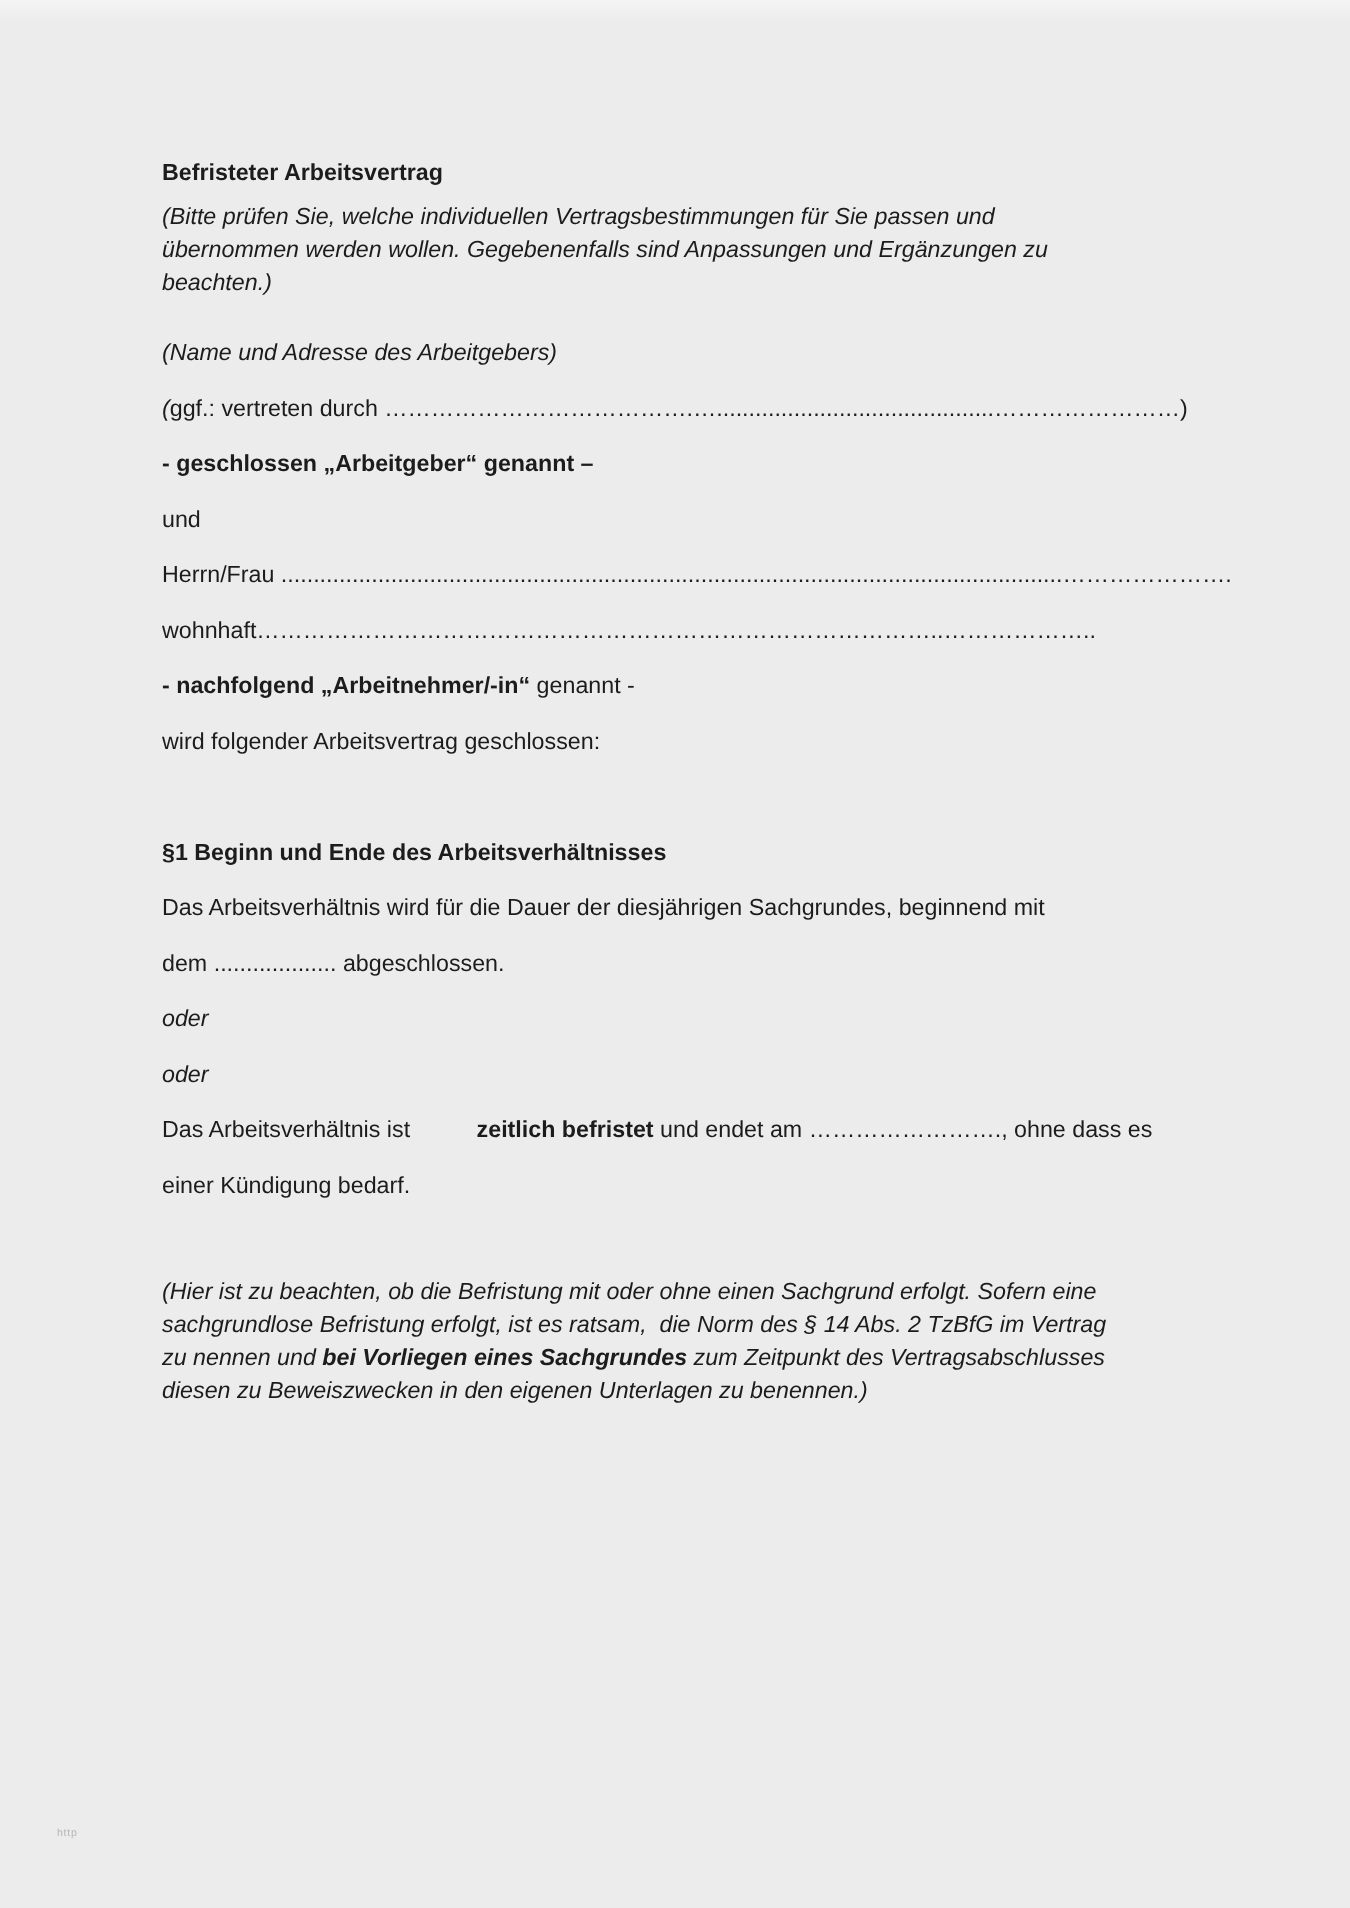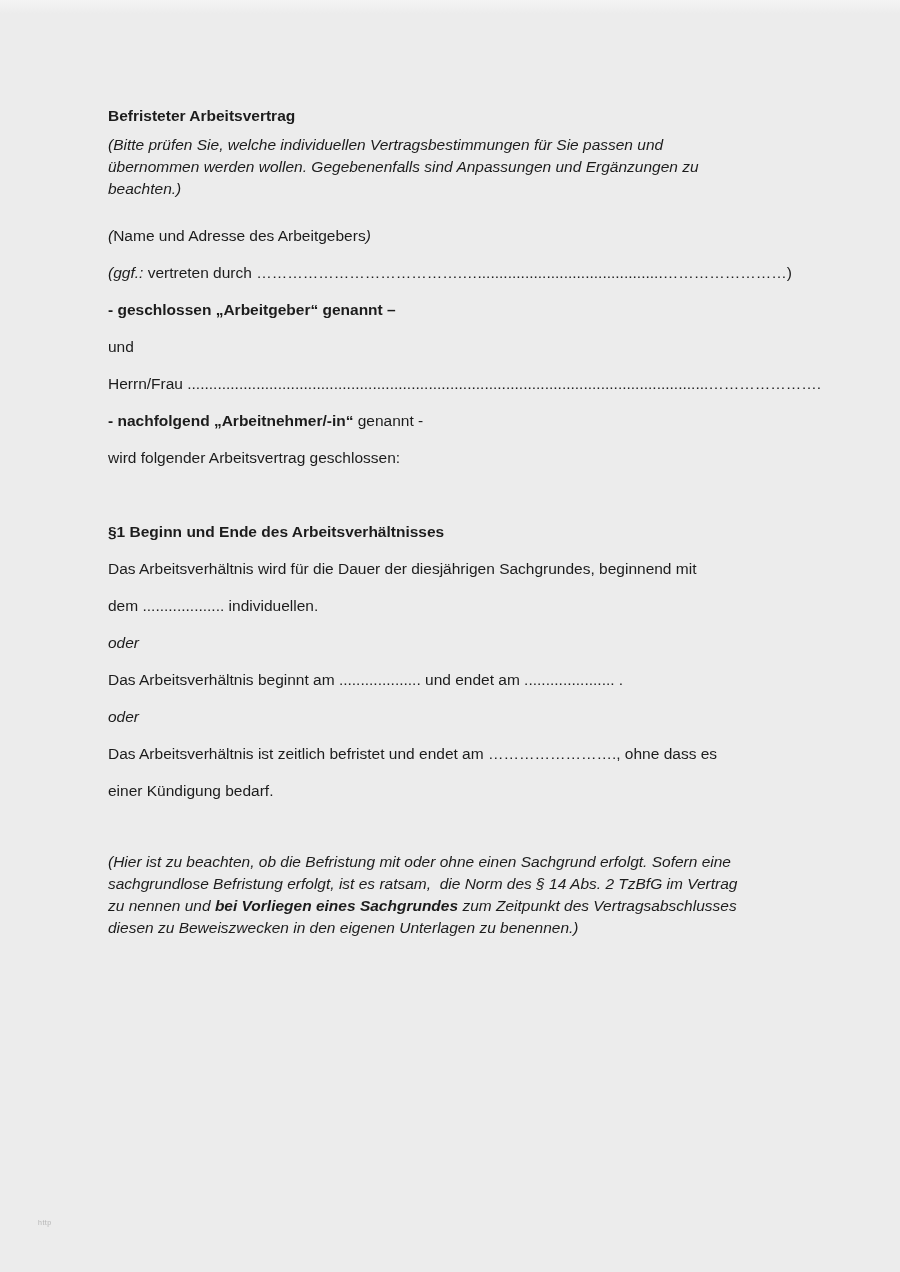--- a/index.html
+++ b/index.html
@@ -55,29 +55,29 @@
     letter-spacing: 0.5px;
   }
 </style>
 </head>
 <body>
 
 <div class="page">
   <div class="content">
       <p class="para heading"><span style="font-weight: bold;">Befristeter Arbeitsvertrag</span></p>
       <p class="para note"><span style="font-style: italic;">(Bitte prüfen Sie, welche individuellen Vertragsbestimmungen für Sie passen und</span><br><span style="font-style: italic;">übernommen werden wollen. Gegebenenfalls sind Anpassungen und Ergänzungen zu</span><br><span style="font-style: italic;">beachten.)</span></p>
-      <p class="para"><span style="font-style: italic;">(</span><span style=" text-align: right;">Name und Adresse des Arbeitgebers</span><span style="font-style: italic;">)</span></p>
-      <p class="para"><span style="font-style: italic;">(</span><span style="font-style: italic;">ggf.:</span><span> vertreten durch ………………………………….…...........................................……………………)</span></p>
+      <p class="para"><span style="font-style: italic;">(</span><span style="font-style: italic; text-align: right;">Name und Adresse des Arbeitgebers</span><span style="font-style: italic;">)</span></p>
+      <p class="para"><span style="font-style: italic;">(</span><span style="">ggf.:</span><span> vertreten durch ………………………………….…...........................................……………………)</span></p>
       <p class="para"><span style="font-weight: bold;">- geschlossen „Arbeitgeber“ genannt –</span></p>
       <p class="para"><span>und</span></p>
       <p class="para"><span>Herrn/Frau .........................................................................................................................………………….</span></p>
+      <p class="para"><span>wohnhaft……………………………………………………………………………..………………..</span></p>
       <p class="para"><span style="font-weight: bold;">- nachfolgend „Arbeitnehmer/-in“</span><span> genannt -</span></p>
       <p class="para"><span>wird folgender Arbeitsvertrag geschlossen:</span></p>
       <p class="para section-heading"><span style="font-weight: bold;">§1 Beginn und Ende des Arbeitsverhältnisses</span></p>
-      <p class="para"><span>Das Arbeitsverhältnis wird für die Dauer der diesjährigen Sachgrundes, beginnend mit</span><br><span>dem ................... individuellen.</span></p>
+      <p class="para"><span>Das Arbeitsverhältnis wird für die Dauer der diesjährigen Sachgrundes, beginnend mit</span><br><span>dem ................... abgeschlossen.</span></p>
       <p class="para"><span style="font-style: italic;">oder</span></p>
-      <p class="para"><span>Das Arbeitsverhältnis beginnt am ................... und endet am ..................... .</span></p>
       <p class="para"><span style="font-style: italic;">oder</span></p>
-      <p class="para"><span>Das Arbeitsverhältnis ist </span><span style="font-weight: normal;">zeitlich befristet</span><span> und endet am ……………………., ohne dass es</span><br><span>einer Kündigung bedarf.</span></p>
+      <p class="para"><span>Das Arbeitsverhältnis ist </span><span style="font-weight: bold; margin-left: 40px;">zeitlich befristet</span><span> und endet am ……………………., ohne dass es</span><br><span>einer Kündigung bedarf.</span></p>
       <p class="para note note2"><span style="font-style: italic;">(Hier ist zu beachten, ob die Befristung mit oder ohne einen Sachgrund erfolgt. Sofern eine</span><br><span style="font-style: italic;">sachgrundlose Befristung erfolgt, ist es ratsam,  die Norm des § 14 Abs. 2 TzBfG im Vertrag</span><br><span style="font-style: italic;">zu nennen und </span><span style="font-weight: bold; font-style: italic;">bei Vorliegen eines Sachgrundes</span><span style="font-style: italic;"> zum Zeitpunkt des Vertragsabschlusses</span><br><span style="font-style: italic;">diesen zu Beweiszwecken in den eigenen Unterlagen zu benennen.)</span></p>
     </div>
   <div class="watermark">http</div>
 </div>
 
 </body></html>

